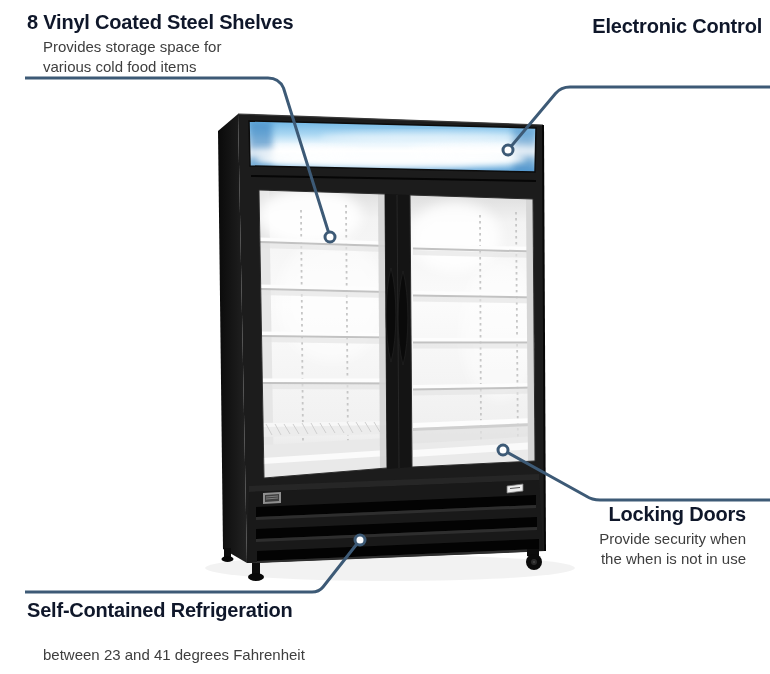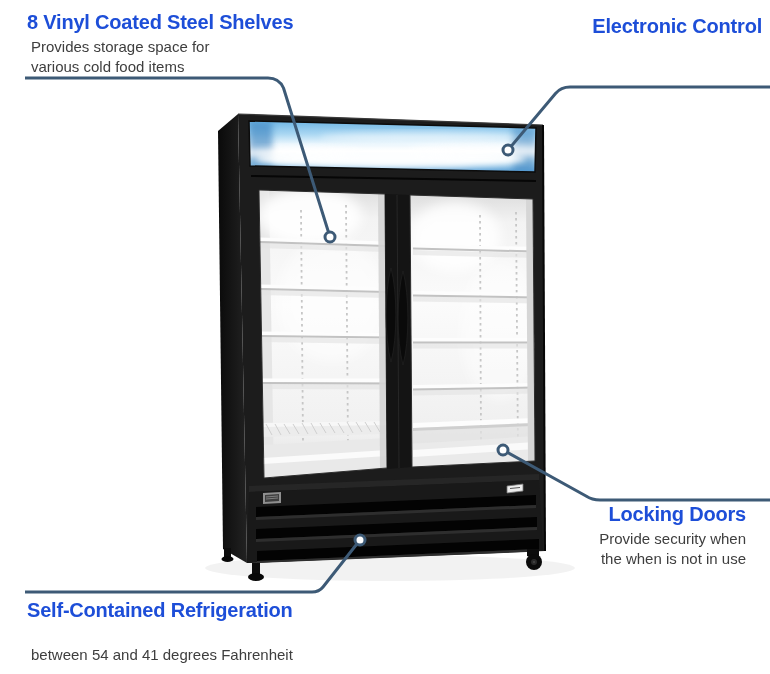--- a/index.html
+++ b/index.html
@@ -10,25 +10,25 @@
     font-family:"Liberation Sans", sans-serif;
     overflow:hidden;
   }
   .diagram-svg{position:absolute;left:0;top:0;}
   .callout{position:absolute;}
   .callout .title{
     margin:0;
     font-size:20px;
     font-weight:bold;
     line-height:23px;
-    color:#1d4ed8;
+    color:#0f172a;
     letter-spacing:-0.2px;
   }
   .callout .desc{
-    margin:3px 0 0 4px;
+    margin:3px 0 0 16px;
     font-size:15px;
     line-height:19.5px;
     color:#3e3e3e;
   }
   .callout.align-right{text-align:right;}
   #callout-shelves{left:27px;top:11px;}
   #callout-electronic{right:8px;top:15px;}
   #callout-locking{right:24px;top:503px;}
   #callout-refrigeration{left:27px;top:599px;}
 </style>
@@ -253,16 +253,16 @@
     <h2 class="title">Electronic Control</h2>
   </div>
 
   <div class="callout align-right" id="callout-locking">
     <h2 class="title">Locking Doors</h2>
     <p class="desc"><span>Provide security when</span><br><span>the when is not in use</span></p>
   </div>
 
   <div class="callout" id="callout-refrigeration">
     <h2 class="title">Self-Contained Refrigeration</h2>
-    <p class="desc"><br><span>between 54 and 41 degrees Fahrenheit</span></p>
+    <p class="desc"><br><span>between 23 and 41 degrees Fahrenheit</span></p>
   </div>
 
 </div>
 
 </body></html>

